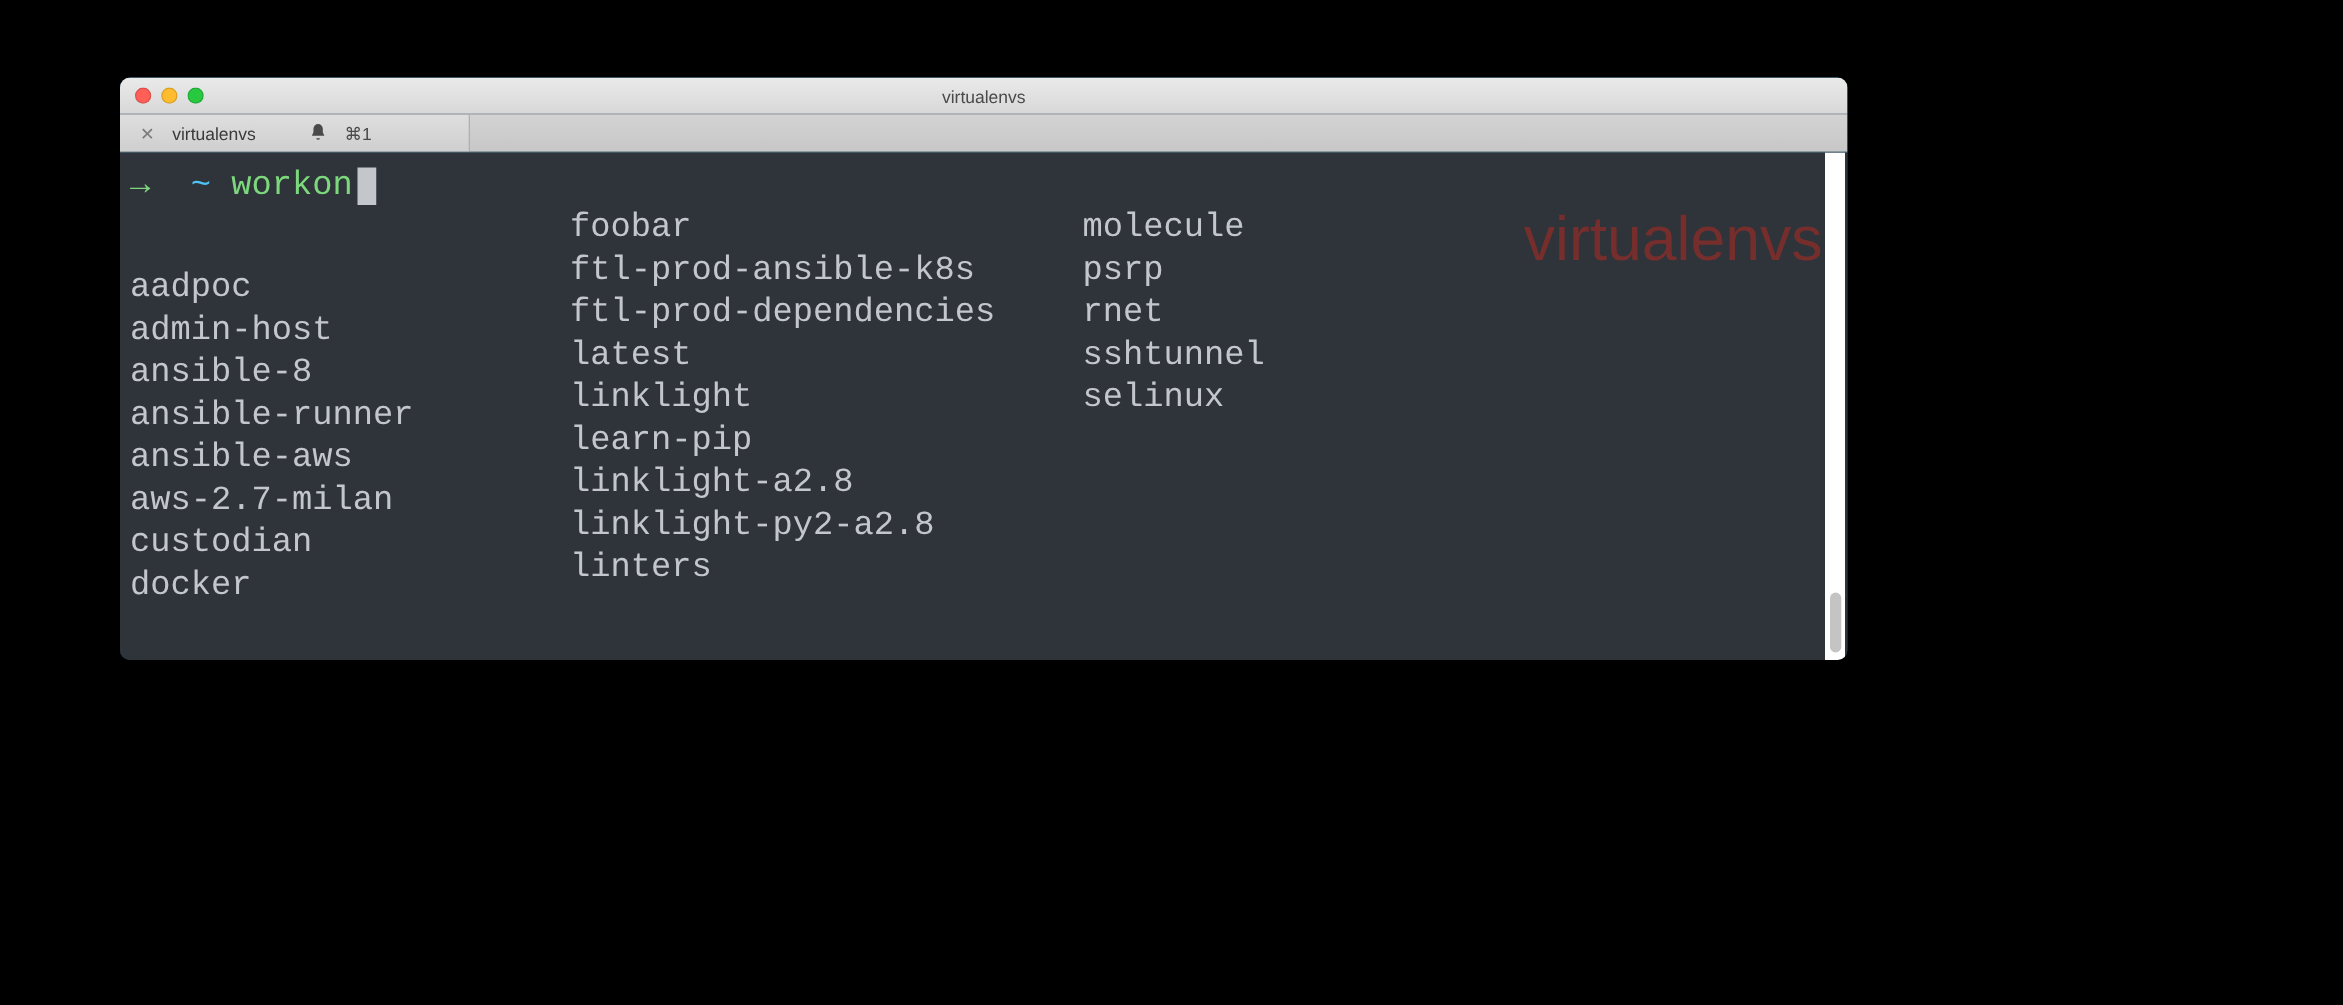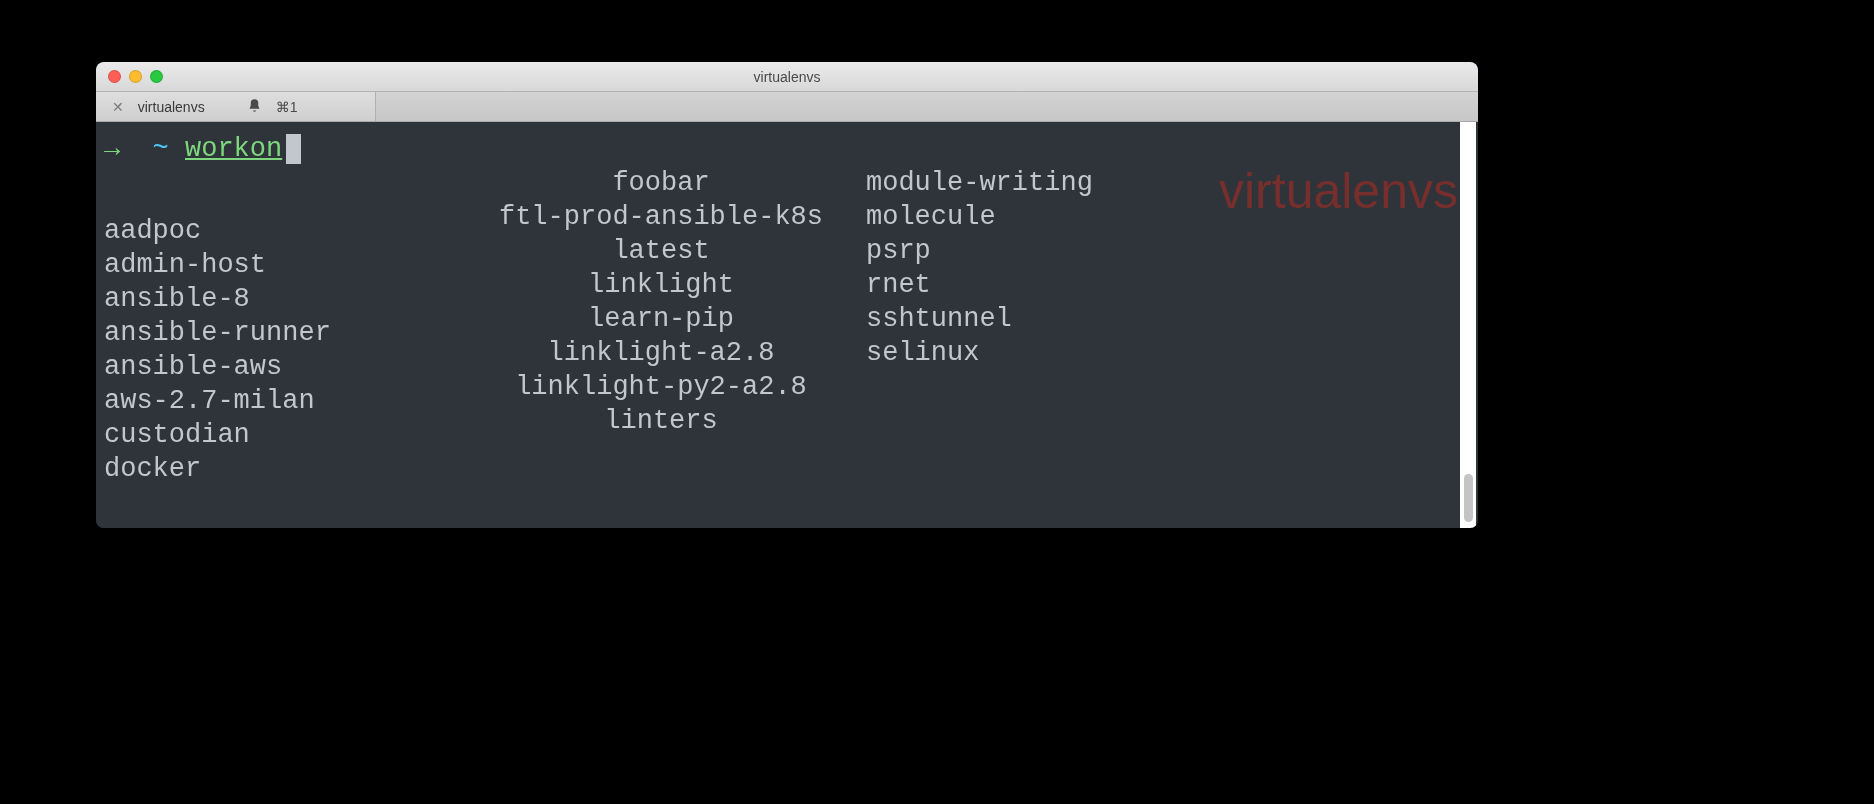--- a/index.html
+++ b/index.html
@@ -93,40 +93,40 @@
     overflow: hidden;
   }
   .prompt-line {
     display: flex;
     align-items: center;
     gap: 0;
     white-space: pre;
   }
   .arrow { color: #7dd87d; }
   .tilde { color: #4fc3f7; }
-  .cmd { color: #7dd87d; text-decoration: underline; }
+  .cmd { color: #7dd87d; }
   .cursor {
     display: inline-block;
     width: 15px;
     height: 30px;
     background: #c3c7cc;
     vertical-align: -5px;
     margin-left: 4px;
   }
   .cols {
     display: flex;
     flex-direction: row;
   }
   .col {
     display: flex;
     flex-direction: column;
     white-space: pre;
   }
   .col0 { width: 352px; margin-top: 48px; }
-  .col1 { width: 410px; align-items: center; }
+  .col1 { width: 410px; }
   .col2 { width: auto; }
   .watermark {
     position: absolute;
     right: 20px;
     top: 52px;
     font-family: -apple-system, BlinkMacSystemFont, "Helvetica Neue", Arial, sans-serif;
     font-size: 50px;
     letter-spacing: 0px;
     color: #7a2f2c;
     opacity: 0.95;
@@ -191,29 +191,29 @@
         <span>ansible-8</span>
         <span>ansible-runner</span>
         <span>ansible-aws</span>
         <span>aws-2.7-milan</span>
         <span>custodian</span>
         <span>docker</span>
       </div>
       <div class="col col1">
         <span>foobar</span>
         <span>ftl-prod-ansible-k8s</span>
+        <span>ftl-prod-dependencies</span>
         <span>latest</span>
         <span>linklight</span>
         <span>learn-pip</span>
         <span>linklight-a2.8</span>
         <span>linklight-py2-a2.8</span>
         <span>linters</span>
       </div>
       <div class="col col2">
-        <span>module-writing</span>
         <span>molecule</span>
         <span>psrp</span>
         <span>rnet</span>
         <span>sshtunnel</span>
         <span>selinux</span>
       </div>
     </div>
 
     <div class="watermark">virtualenvs</div>
   </div>

